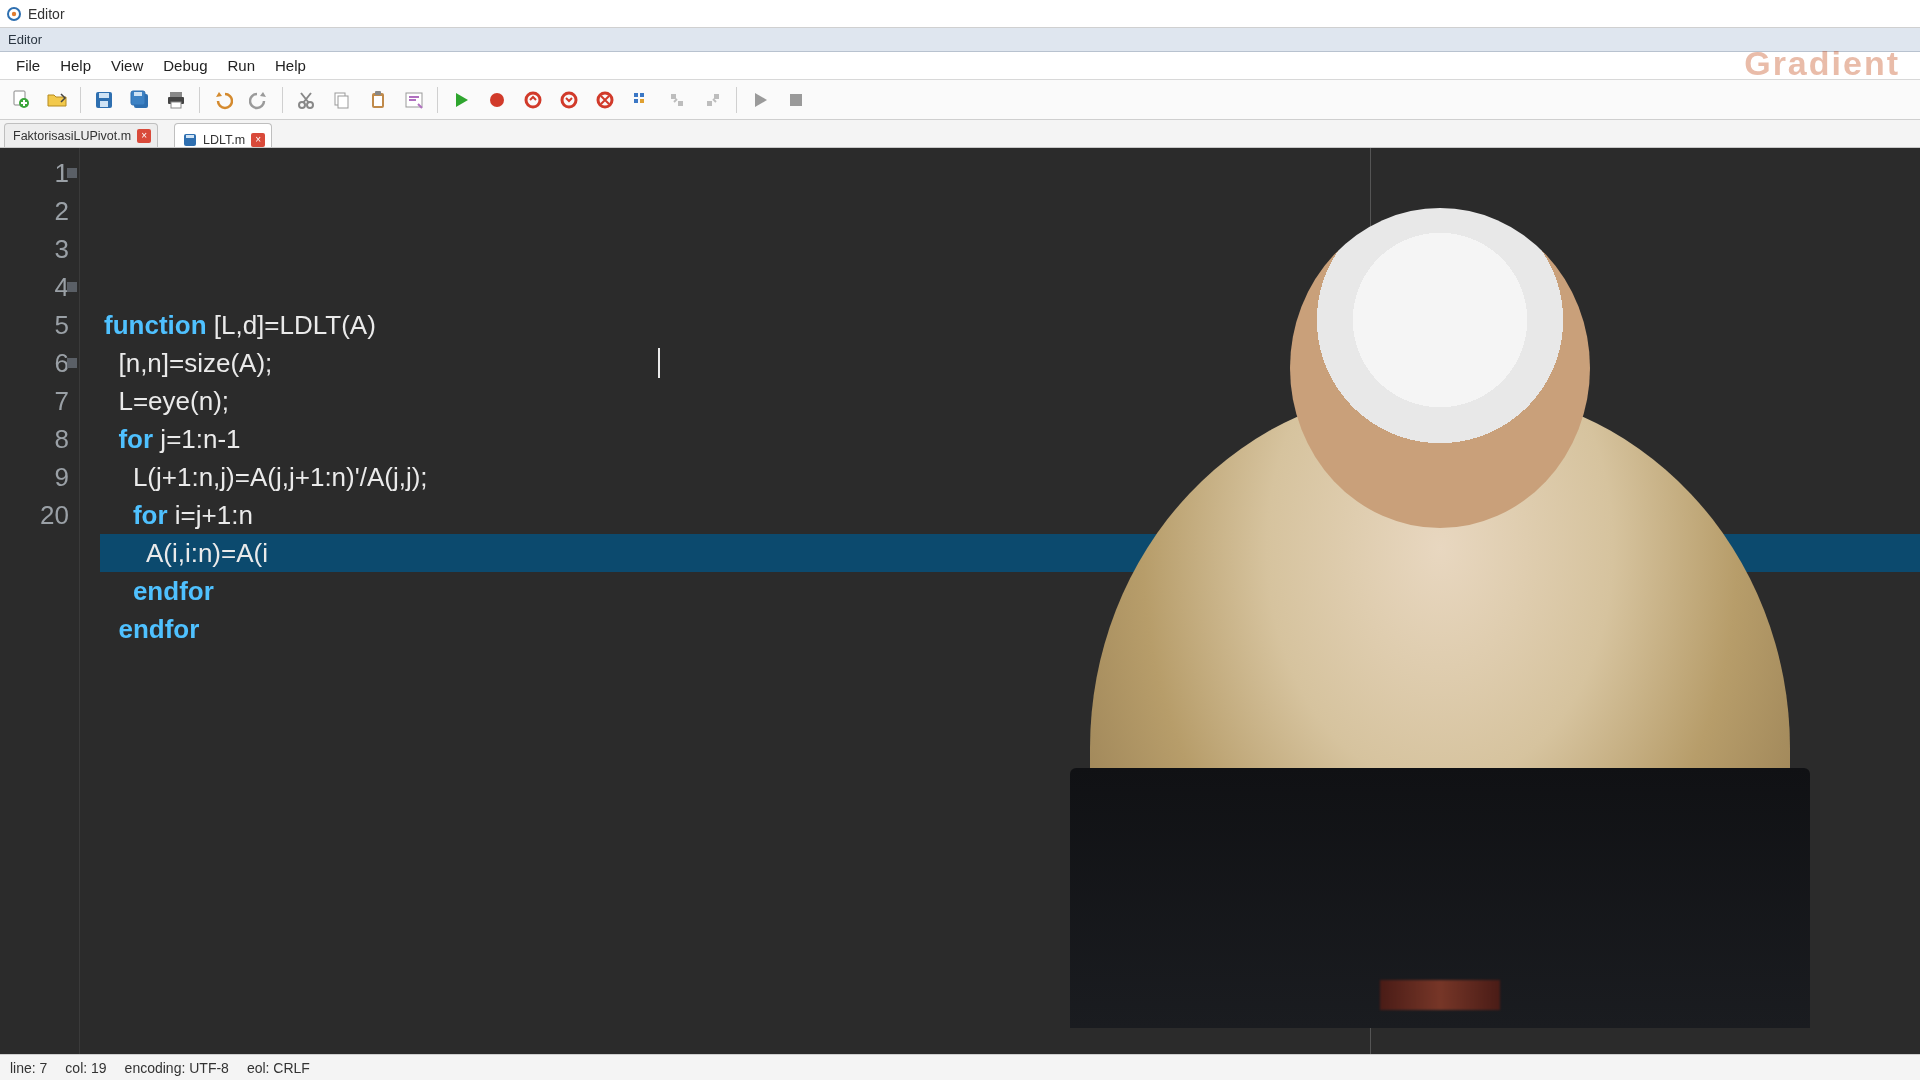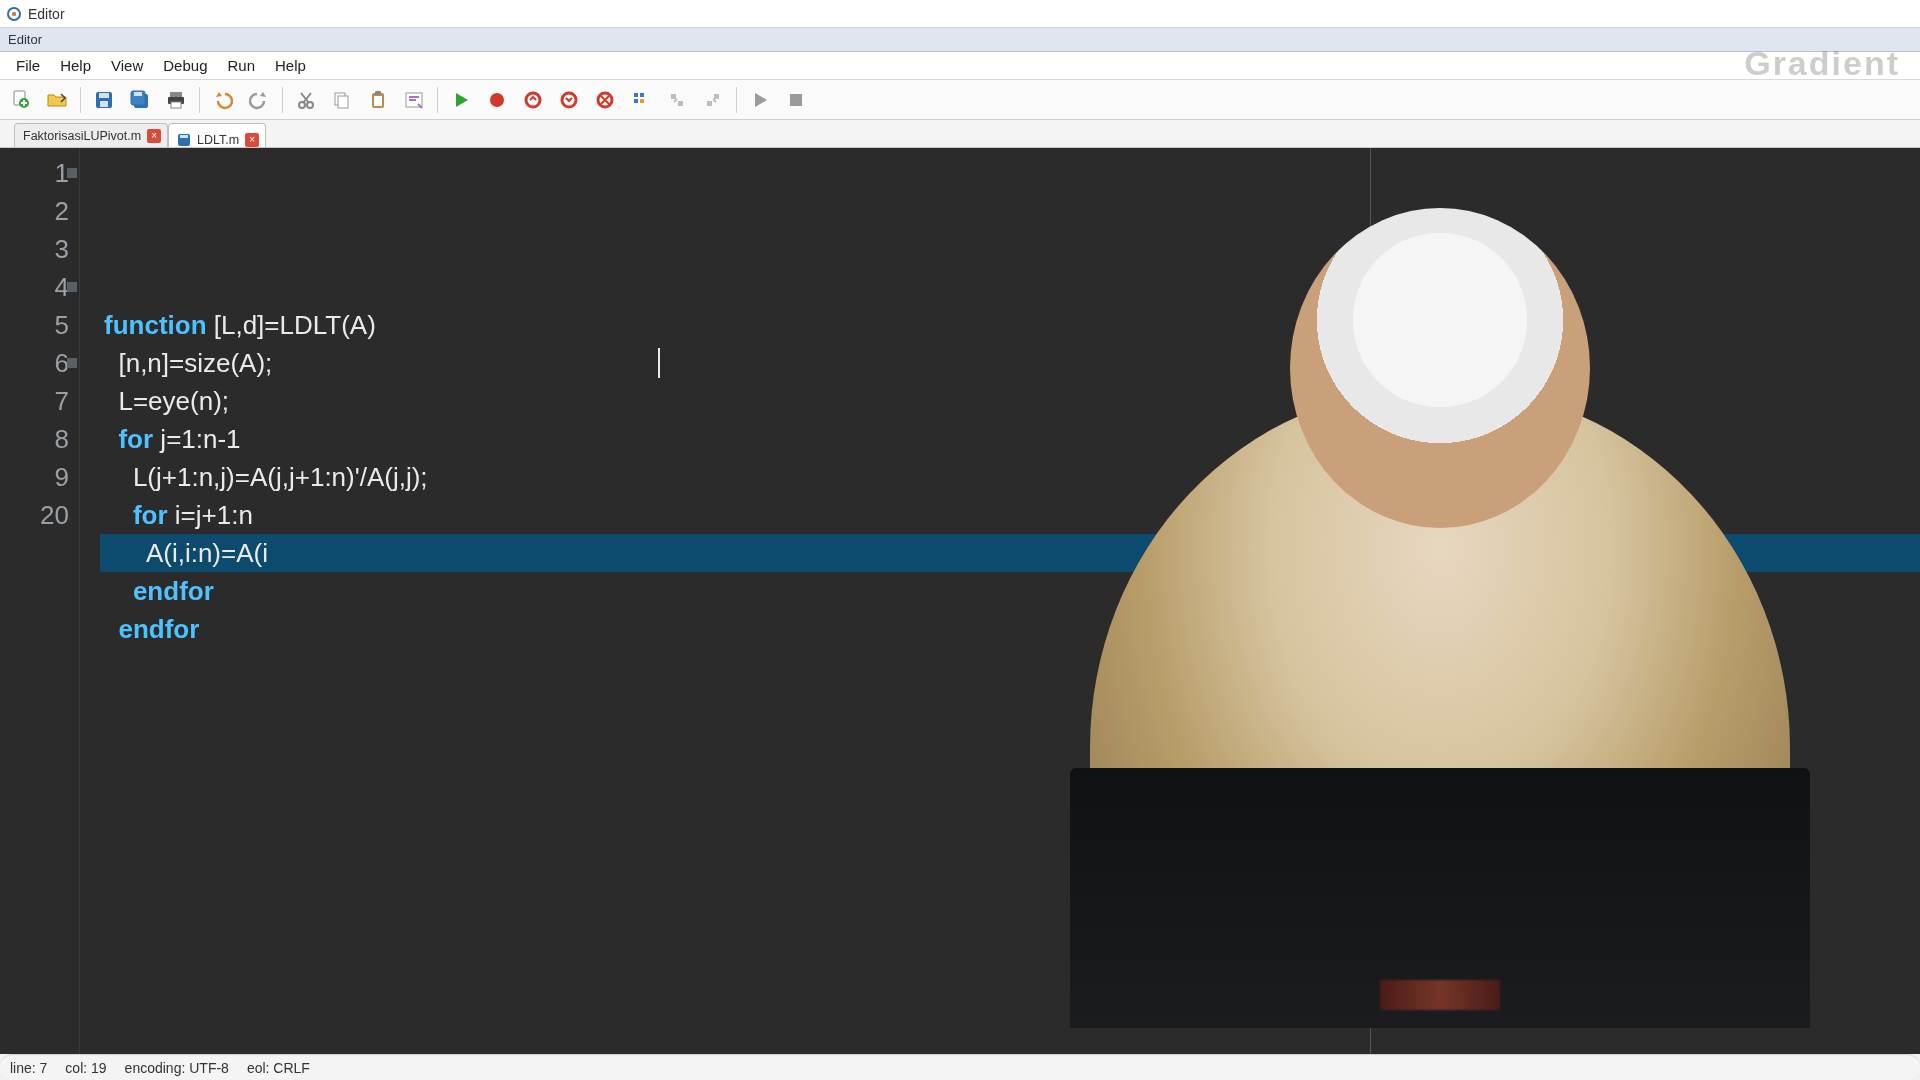--- a/index.html
+++ b/index.html
@@ -59,22 +59,22 @@
   }
   .tb-sep { width: 1px; height: 26px; background: #d0d0d0; margin: 0 4px; }
   svg { display: block; }
 
   
   .tabstrip {
     height: 28px;
     background: #f4f4f4;
     border-bottom: 1px solid #c8c8c8;
     display: flex; align-items: flex-end;
-    padding: 0 14px;
-    gap: 0;
+    padding: 0 4px;
+    gap: 16px;
   }
   .tab {
     display: flex; align-items: center;
     height: 24px;
     padding: 0 6px 0 8px;
     background: #ededed;
     border: 1px solid #bfbfbf;
     border-bottom: none;
     border-radius: 4px 4px 0 0;
     font-size: 12.5px;
@@ -189,30 +189,29 @@
   
   .statusbar {
     height: 26px;
     background: #f4f4f4;
     border-top: 1px solid #cfcfcf;
     display: flex; align-items: center;
     padding: 0 10px;
     font-size: 14px;
     color: #333;
     gap: 18px;
-    border-radius: 13px;
   }
 
   
   .watermark {
     position: absolute;
     right: 20px; top: 44px;
     font-size: 34px;
     font-weight: 600;
-    color: #737373;
+    color: #c2410c;
     opacity: .35;
     letter-spacing: 2px;
     pointer-events: none;
   }
 </style>
 </head>
 <body>
 
 <div class="titlebar">
   <svg class="app-icon" viewBox="0 0 16 16">

